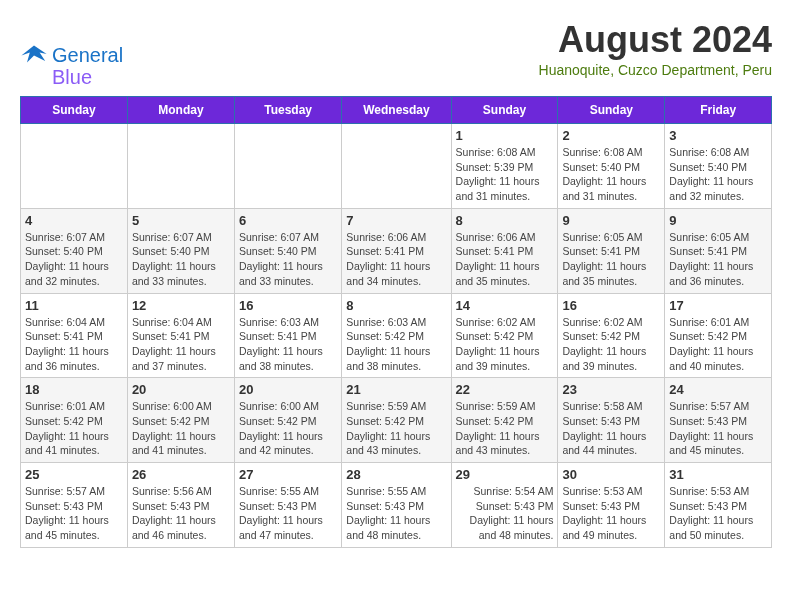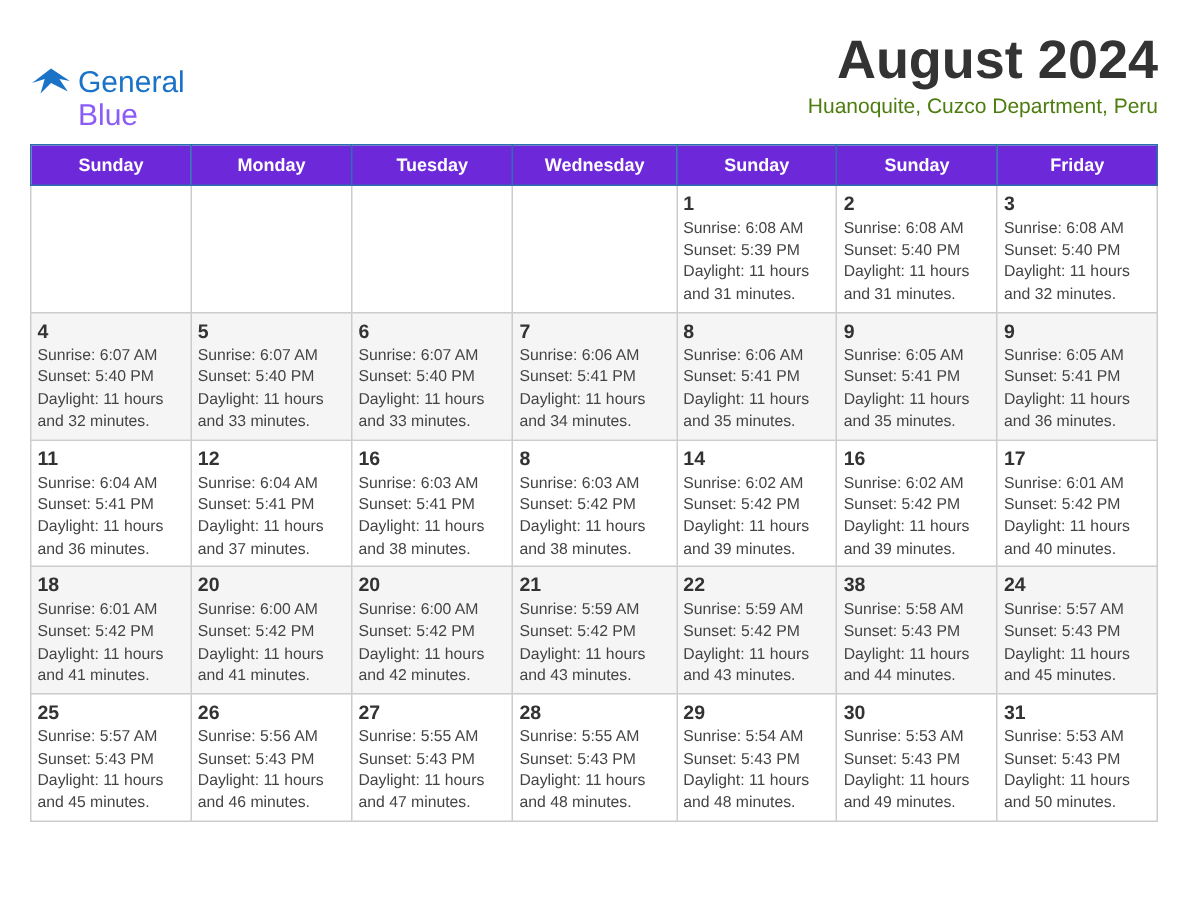--- a/index.html
+++ b/index.html
@@ -258,21 +258,21 @@
 Sunset: 5:42 PM
 Daylight: 11 hours and 43 minutes.</div>
         </td>
         <td>
           <div class="day-number">22</div>
           <div class="day-info" style="white-space: pre-line;">Sunrise: 5:59 AM
 Sunset: 5:42 PM
 Daylight: 11 hours and 43 minutes.</div>
         </td>
         <td>
-          <div class="day-number">38</div>
+          <div class="day-number">23</div>
           <div class="day-info" style="white-space: pre-line;">Sunrise: 5:58 AM
 Sunset: 5:43 PM
 Daylight: 11 hours and 44 minutes.</div>
         </td>
         <td>
           <div class="day-number">24</div>
           <div class="day-info" style="white-space: pre-line;">Sunrise: 5:57 AM
 Sunset: 5:43 PM
 Daylight: 11 hours and 45 minutes.</div>
         </td>
@@ -297,21 +297,21 @@
 Daylight: 11 hours and 47 minutes.</div>
         </td>
         <td>
           <div class="day-number">28</div>
           <div class="day-info" style="white-space: pre-line;">Sunrise: 5:55 AM
 Sunset: 5:43 PM
 Daylight: 11 hours and 48 minutes.</div>
         </td>
         <td>
           <div class="day-number">29</div>
-          <div class="day-info" style="white-space: pre-line;">Sunrise: 5:54 AM
+          <div class="day-info" style="white-space: pre-line; text-align: right;">Sunrise: 5:54 AM
 Sunset: 5:43 PM
 Daylight: 11 hours and 48 minutes.</div>
         </td>
         <td>
           <div class="day-number">30</div>
           <div class="day-info" style="white-space: pre-line;">Sunrise: 5:53 AM
 Sunset: 5:43 PM
 Daylight: 11 hours and 49 minutes.</div>
         </td>
         <td>

